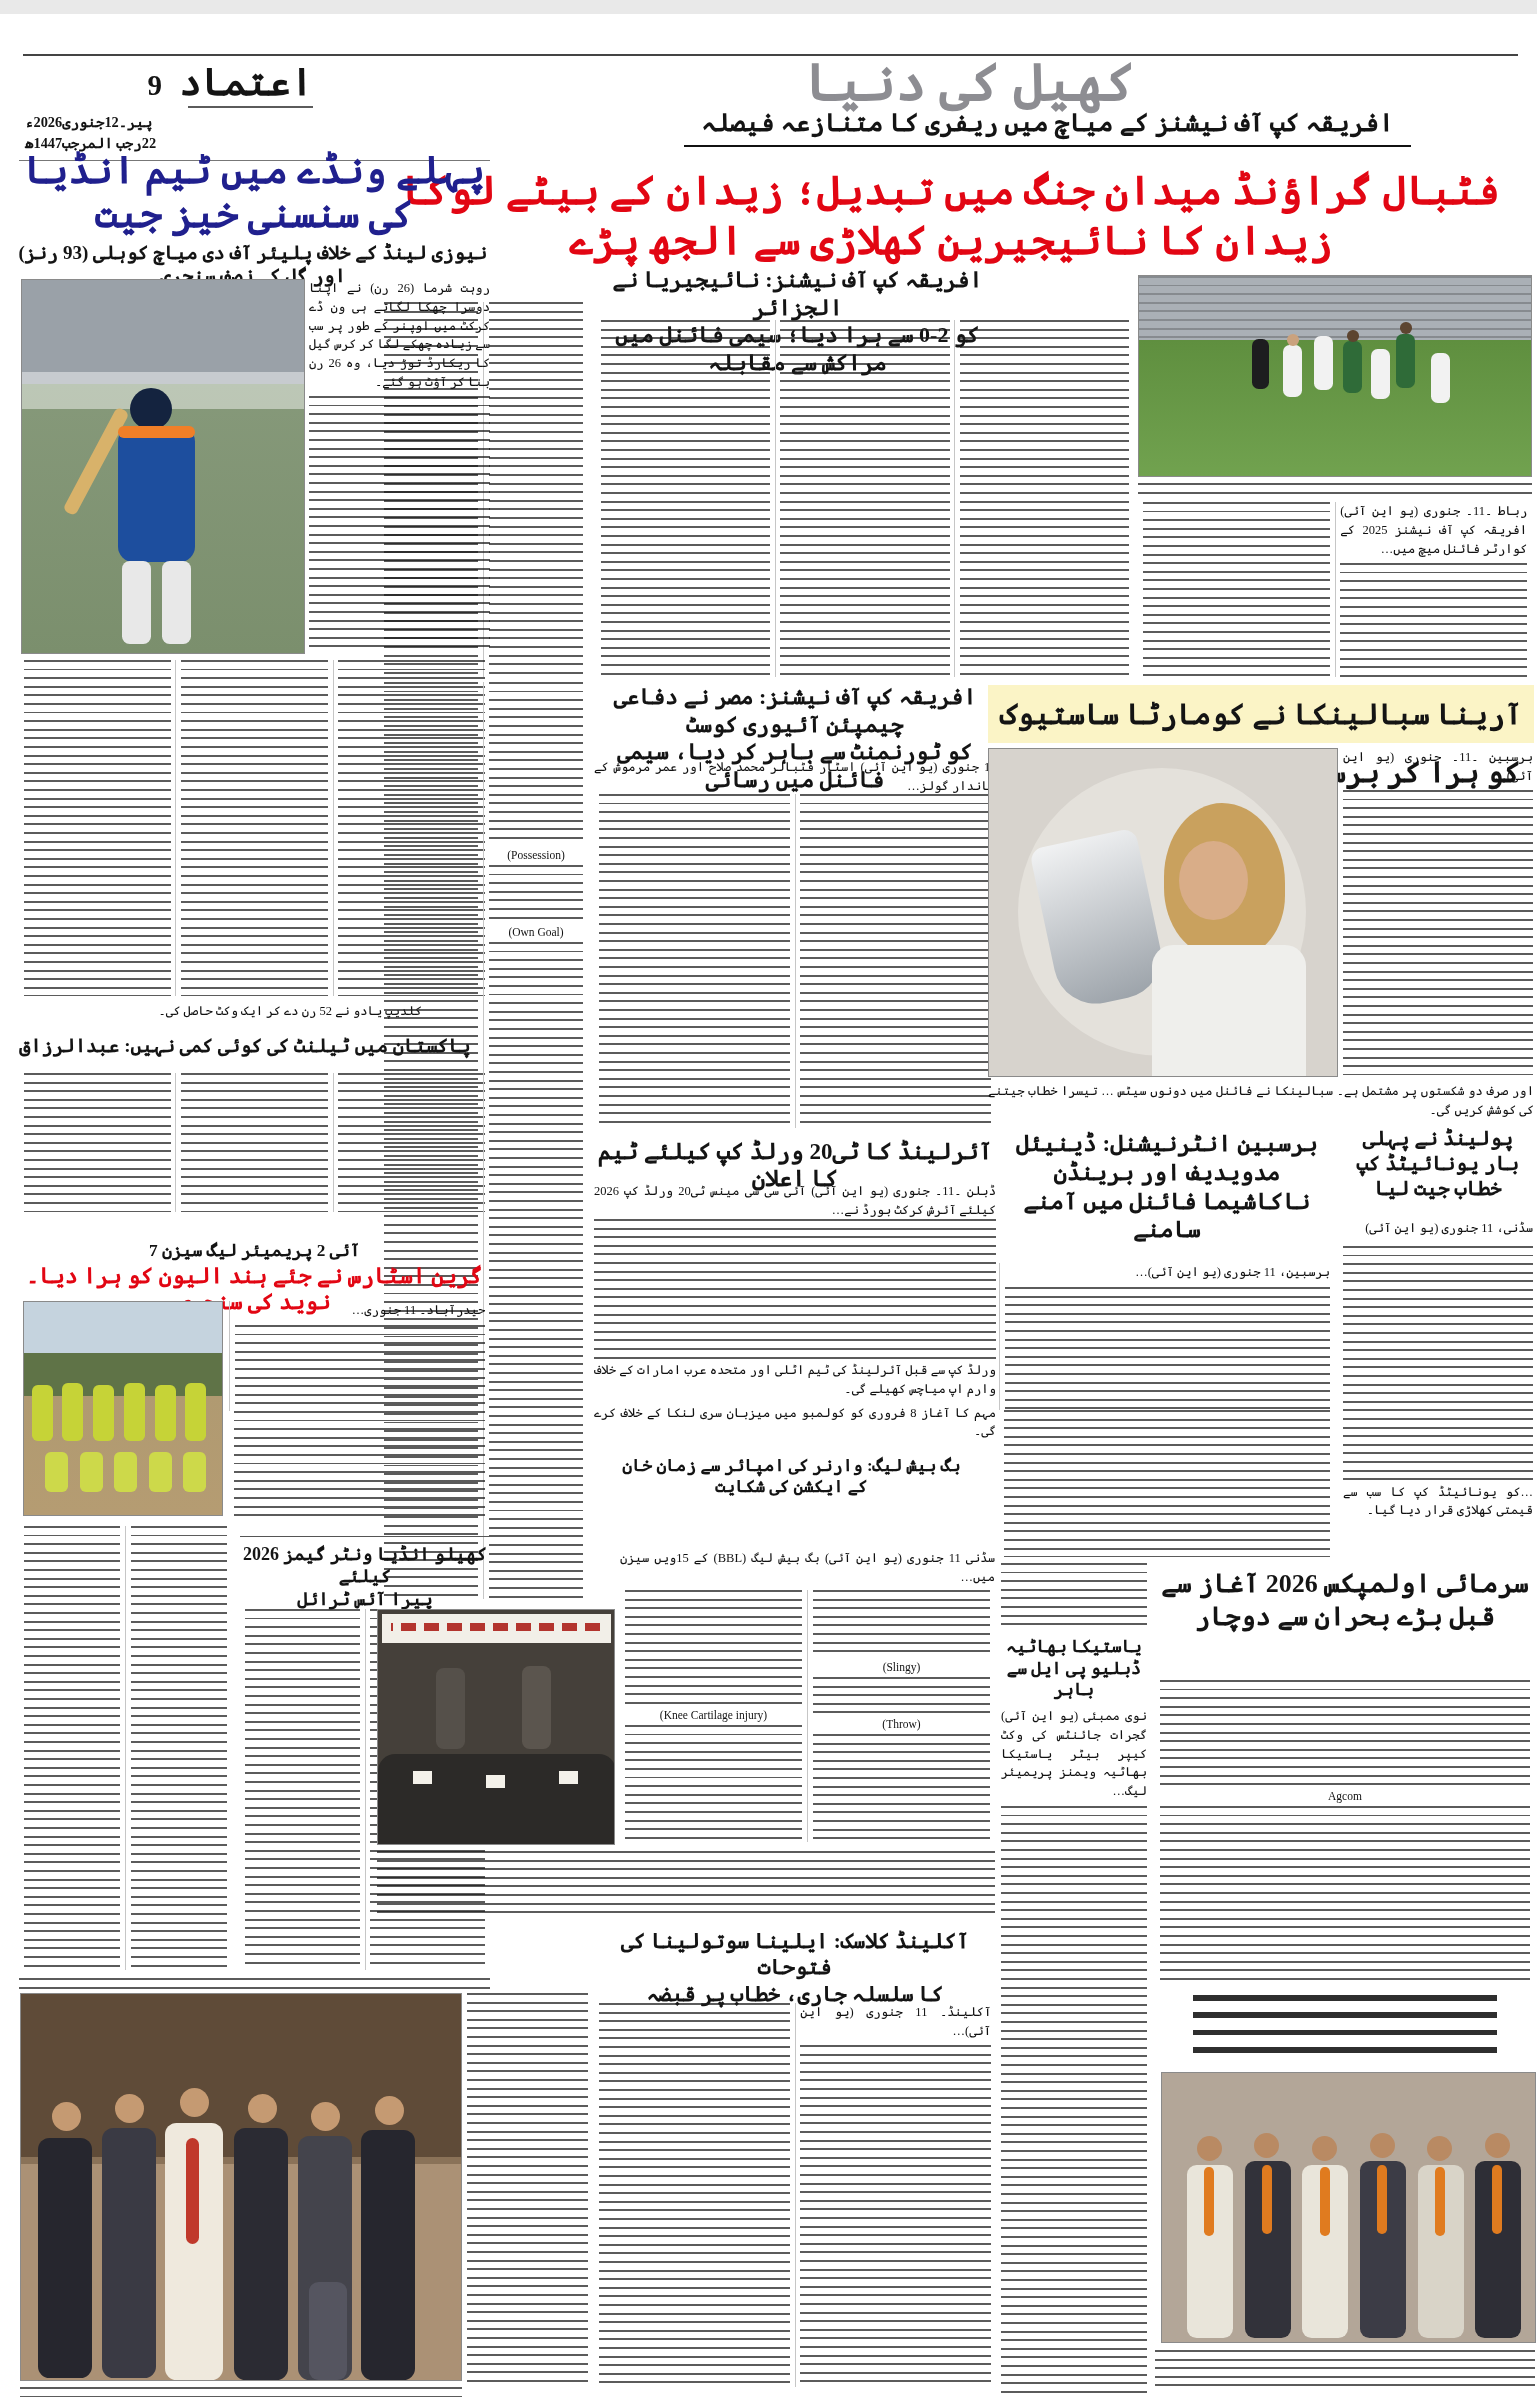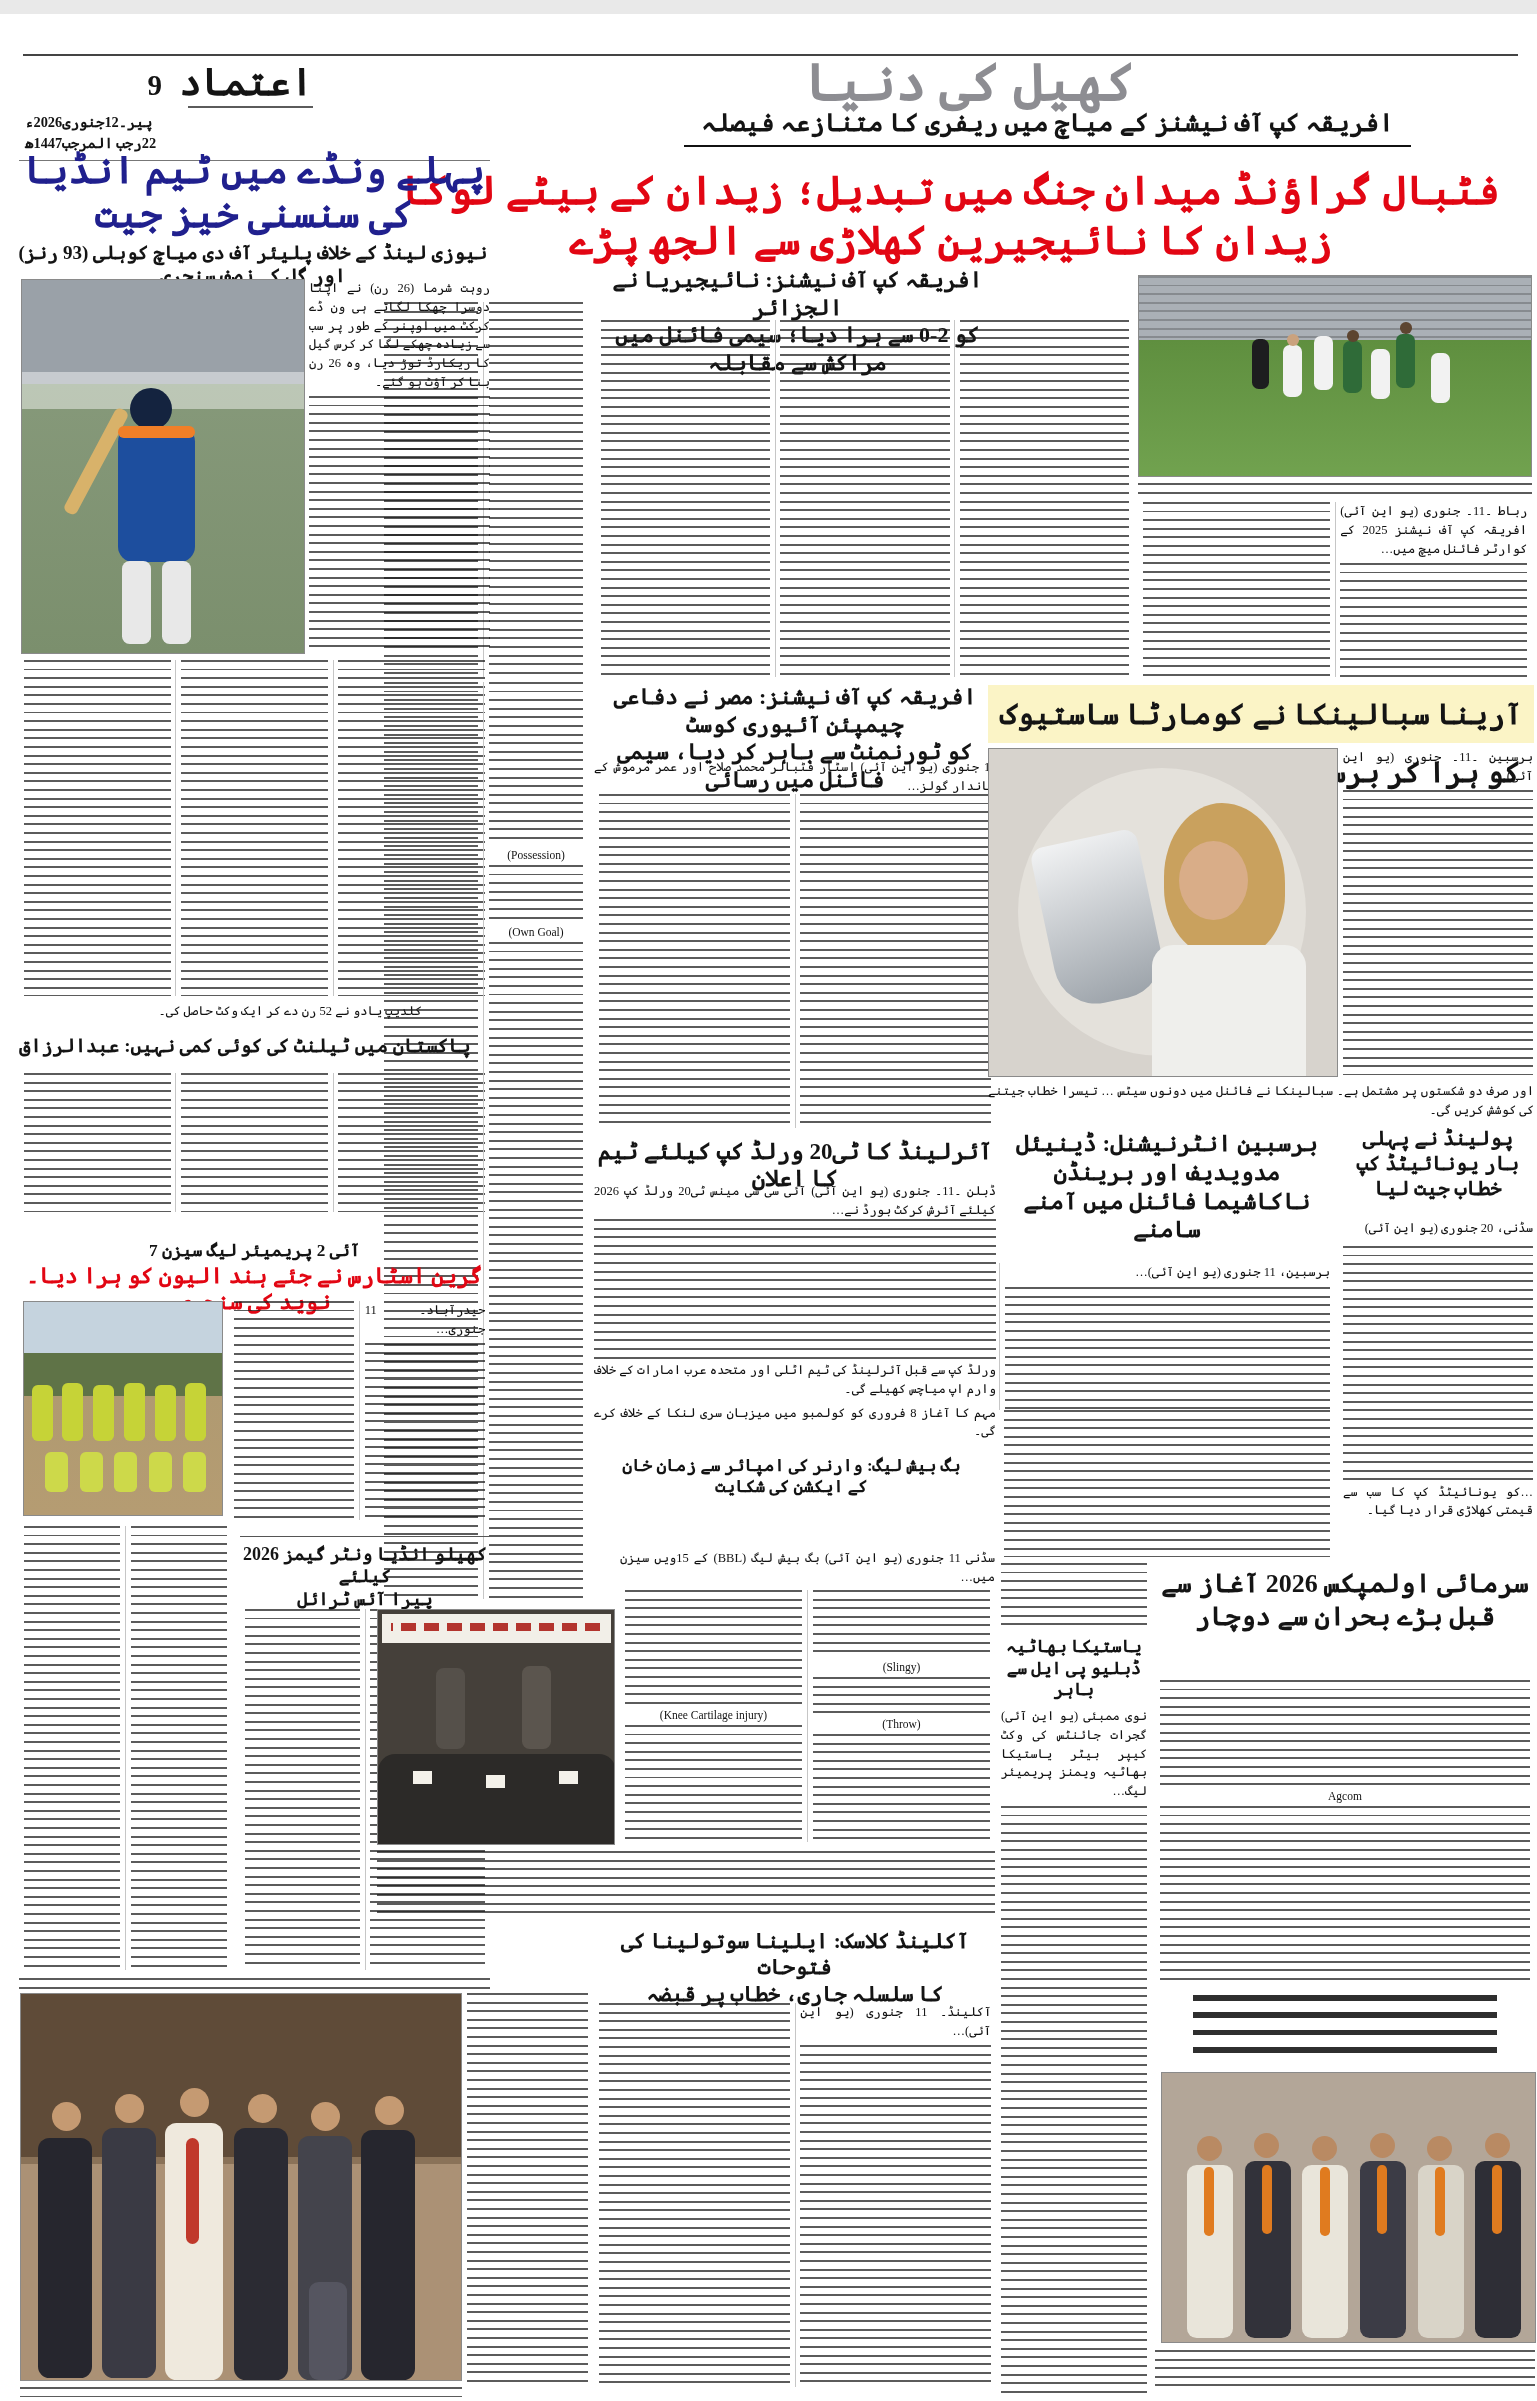--- a/index.html
+++ b/index.html
@@ -186,21 +186,21 @@
   <div class="abs" style="left:1343px;top:734px;width:190px;height:327px;display:flex;flex-direction:column;">
     <p class="bodytxt">برسبین ۔11۔ جنوری (یو این آئی)…</p>
     <div class="sim fill"></div>
   </div>
   <p class="abs bodytxt" style="left:988px;top:1068px;width:546px;">اور صرف دو شکستوں پر مشتمل ہے۔ سبالینکا نے فائنل میں دونوں سیٹس … تیسرا خطاب جیتنے کی کوشش کریں گی۔</p>
 
   <div class="abs center b hl" style="left:1343px;top:1112px;width:190px;font-size:20px;">
     <div>پولینڈ نے پہلی بار یونائیٹڈ کپ</div>
     <div>خطاب جیت لیا</div>
   </div>
-  <p class="abs bodytxt" style="left:1343px;top:1205px;width:190px;">سڈنی، 20 جنوری (یو این آئی)</p>
+  <p class="abs bodytxt" style="left:1343px;top:1205px;width:190px;">سڈنی، 11 جنوری (یو این آئی)</p>
   <div class="abs" style="left:1343px;top:1232px;width:190px;height:279px;display:flex;flex-direction:column;">
     <div class="sim fill"></div>
     <p class="bodytxt">…کو یونائیٹڈ کپ کا سب سے قیمتی کھلاڑی قرار دیا گیا۔</p>
   </div>
 
   <div class="abs center b hl" style="left:999px;top:1116px;width:336px;font-size:23px;">
     <div>برسبین انٹرنیشنل: ڈینیئل مدویدیف اور برینڈن</div>
     <div>ناکاشیما فائنل میں آمنے سامنے</div>
   </div>
   <div class="abs cols" style="left:999px;top:1249px;width:336px;height:294px;flex-direction:column;">
@@ -252,21 +252,21 @@
     <span style="left:100px;top:81px;width:21px;height:58px;background:#c6d337;border-radius:5.8px;"></span>
     <span style="left:131px;top:83px;width:21px;height:56px;background:#c6d337;border-radius:5.8px;"></span>
     <span style="left:161px;top:81px;width:21px;height:58px;background:#c6d337;border-radius:5.8px;"></span>
     <span style="left:21px;top:150px;width:23px;height:40px;background:#cdd94a;border-radius:5.8px;"></span>
     <span style="left:56px;top:150px;width:23px;height:40px;background:#cdd94a;border-radius:5.8px;"></span>
     <span style="left:90px;top:150px;width:23px;height:40px;background:#cdd94a;border-radius:5.8px;"></span>
     <span style="left:125px;top:150px;width:23px;height:40px;background:#cdd94a;border-radius:5.8px;"></span>
     <span style="left:159px;top:150px;width:23px;height:40px;background:#cdd94a;border-radius:5.8px;"></span>
   </div>
 
-  <div class="abs cols" style="left:229px;top:1287px;width:261px;height:219px;">
+  <div class="abs cols" style="left:229px;top:1287px;width:261px;height:219px;flex-direction:column;">
     <div class="tcol">
       <p class="bodytxt">حیدرآباد۔ 11 جنوری…</p>
       <div class="sim fill"></div>
     </div>
     <div class="tcol">
         <div class="sim fill"></div>
       </div>
   </div>
 
   <div class="abs cols" style="left:19px;top:1512px;width:213px;height:444px;">

